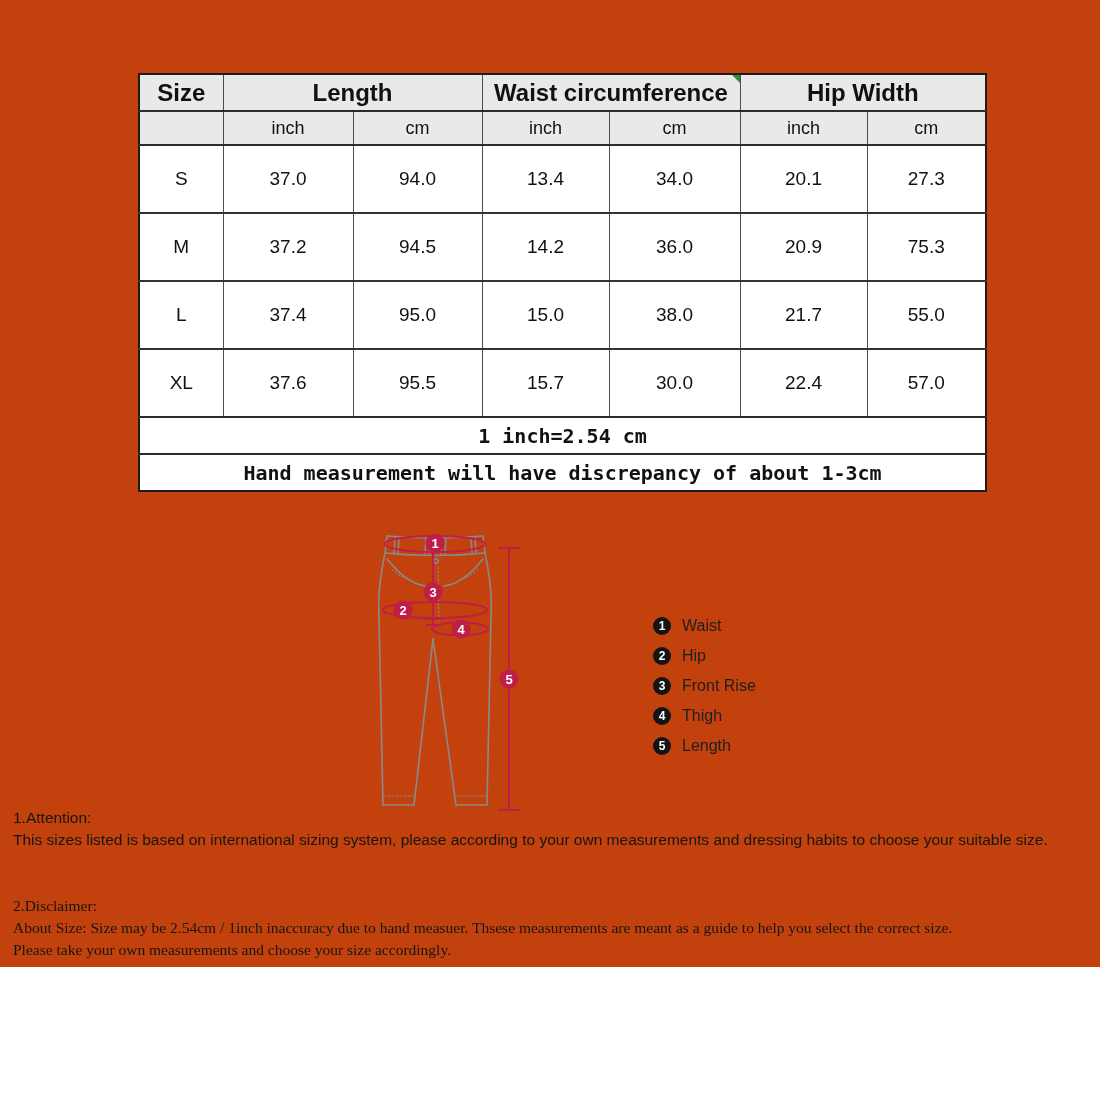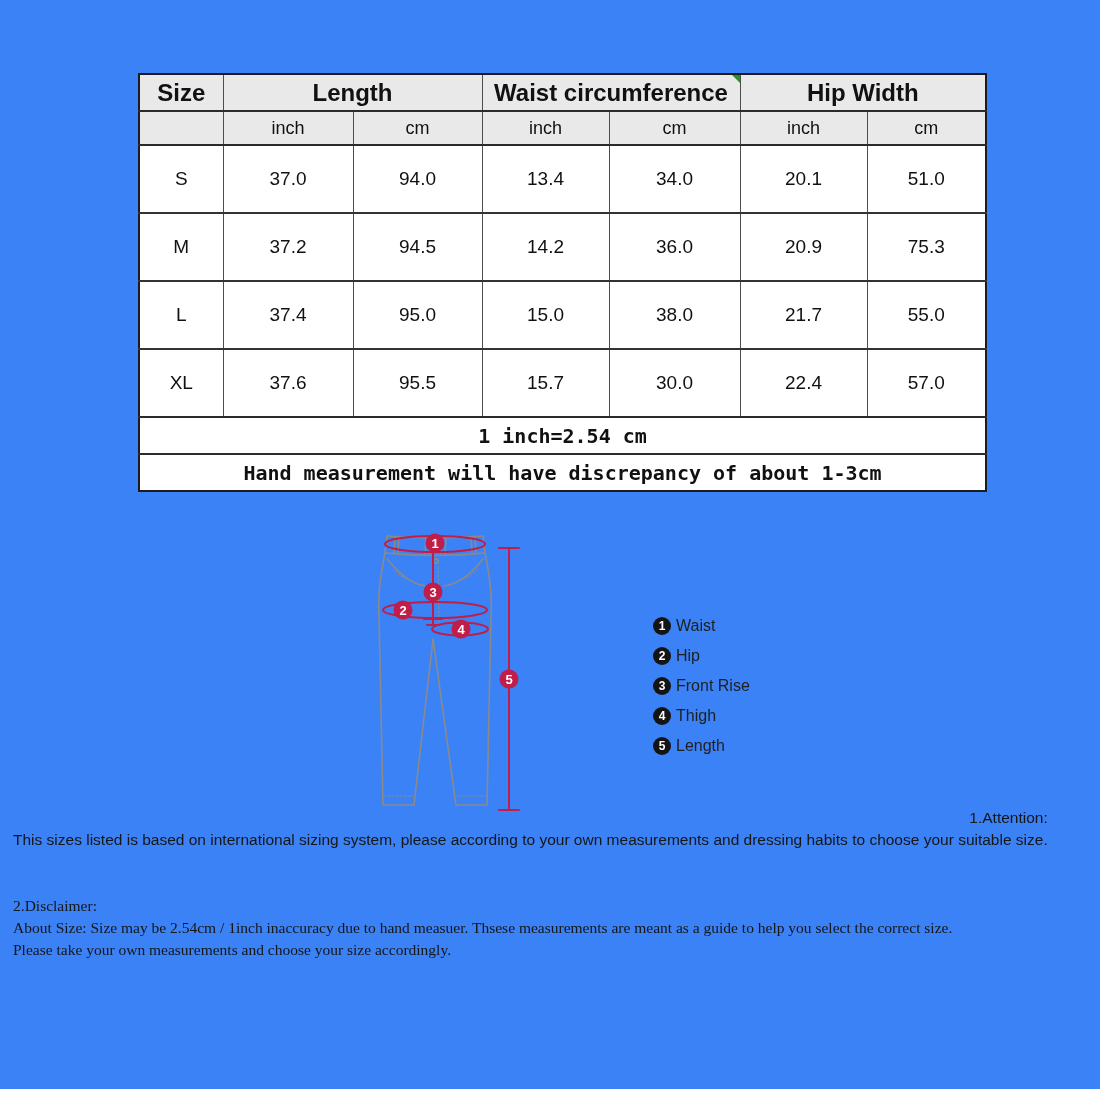--- a/index.html
+++ b/index.html
@@ -1,19 +1,19 @@
 <!DOCTYPE html>
 <html><head>
 <meta charset="utf-8">
 <style>
   * { margin:0; padding:0; box-sizing:border-box; }
   html,body { background:#ffffff; }
   body { font-family:"Liberation Sans", sans-serif; color:#1a1a1a; }
   .sheet {
-    position:relative; width:1100px; height:1089px; background:#3b82f6; overflow:hidden;
+    position:relative; width:1100px; height:967px; background:#c2410c; overflow:hidden;
   }
 
   
   .size-table {
     position:absolute; left:138px; top:73px;
     border-collapse:collapse; table-layout:fixed; width:847px;
     border:2px solid #1c1c1c;
   }
   .size-table th, .size-table td {
     border:1px solid #4d4d4d; text-align:center; vertical-align:middle;
@@ -44,27 +44,27 @@
   .diagram-svg { position:absolute; left:350px; top:523px; }
 
   
   .legend { position:absolute; left:653px; top:611px; }
   .legend-item { display:flex; align-items:center; height:30px; }
   .legend-badge {
     width:18px; height:18px; border-radius:50%; background:#141414; color:#fff;
     font-size:12px; font-weight:bold; display:flex; align-items:center; justify-content:center;
     flex:0 0 18px;
   }
-  .legend-label { margin-left:5px; font-size:16px; color:#1f1f1f; }
+  .legend-label { margin-left:11px; font-size:16px; color:#1f1f1f; }
 
   
   .note-section { position:absolute; left:13px; font-size:15.5px; line-height:22px; color:#161616; }
   .note-section .heading { }
   .note-section .line { white-space:nowrap; }
-  #sec-attention  { top:807px;text-align:right; }
+  #sec-attention  { top:807px; }
   #sec-disclaimer { top:895px;font-family:Liberation Serif, serif; }
   #sec-color      { top:937px; }
   #sec-review     { top:1010px; }
 </style>
 </head>
 <body>
 
 <div class="sheet">
 
   <table class="size-table">
@@ -98,21 +98,21 @@
       </tr>
     </thead>
     <tbody>
       <tr>
         <td>S</td>
         <td>37.0</td>
         <td>94.0</td>
         <td>13.4</td>
         <td>34.0</td>
         <td>20.1</td>
-        <td>51.0</td>
+        <td>27.3</td>
       </tr>
       <tr>
         <td>M</td>
         <td>37.2</td>
         <td>94.5</td>
         <td>14.2</td>
         <td>36.0</td>
         <td>20.9</td>
         <td>75.3</td>
       </tr>

